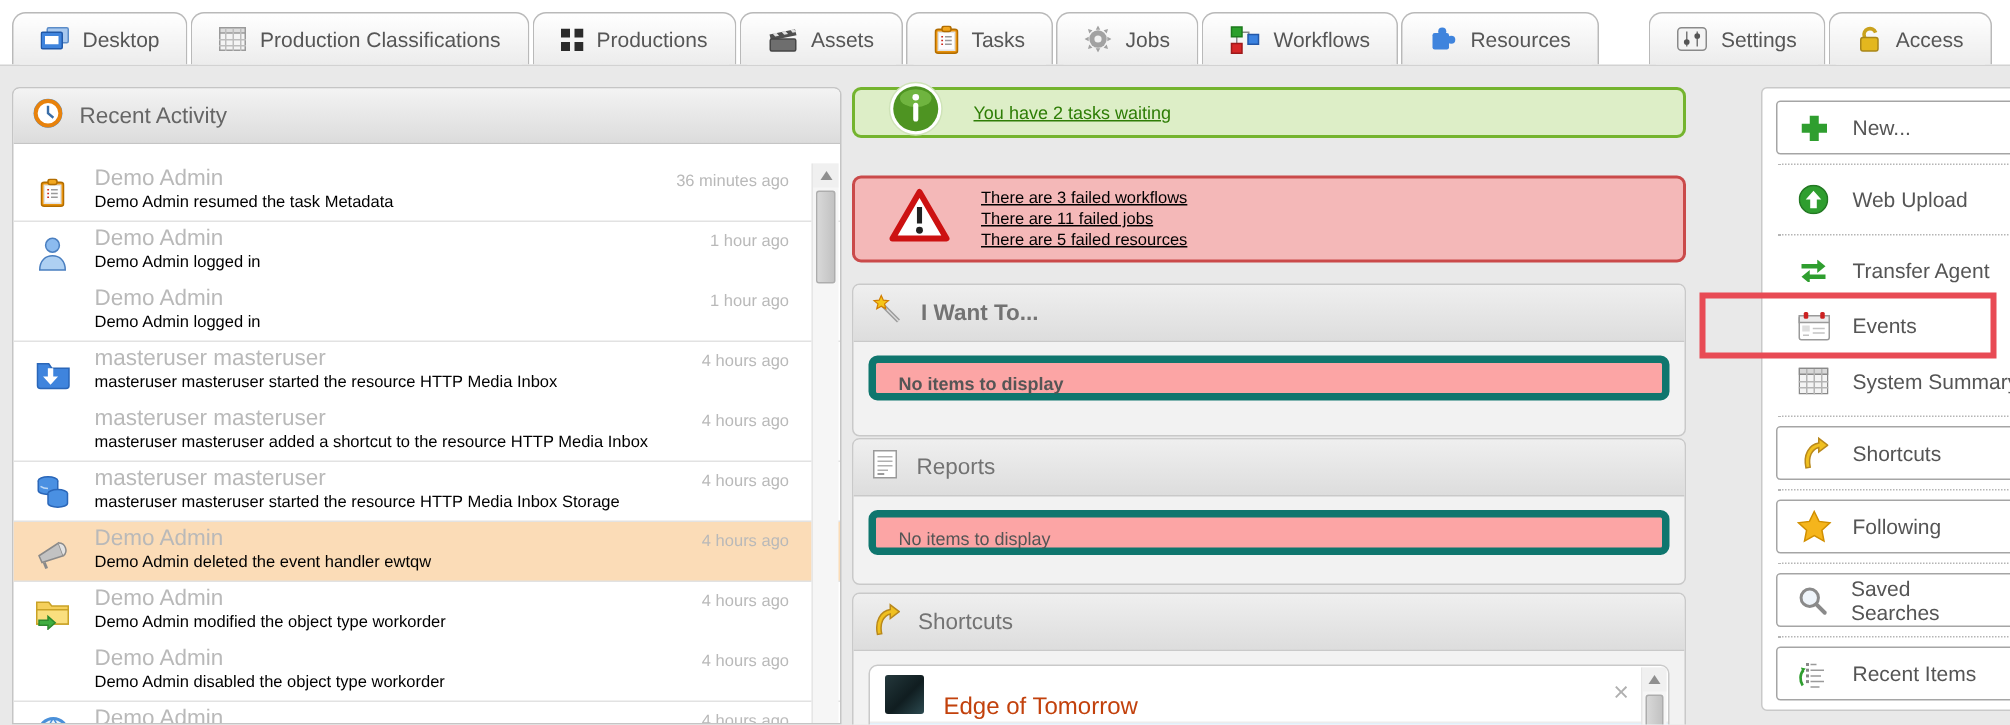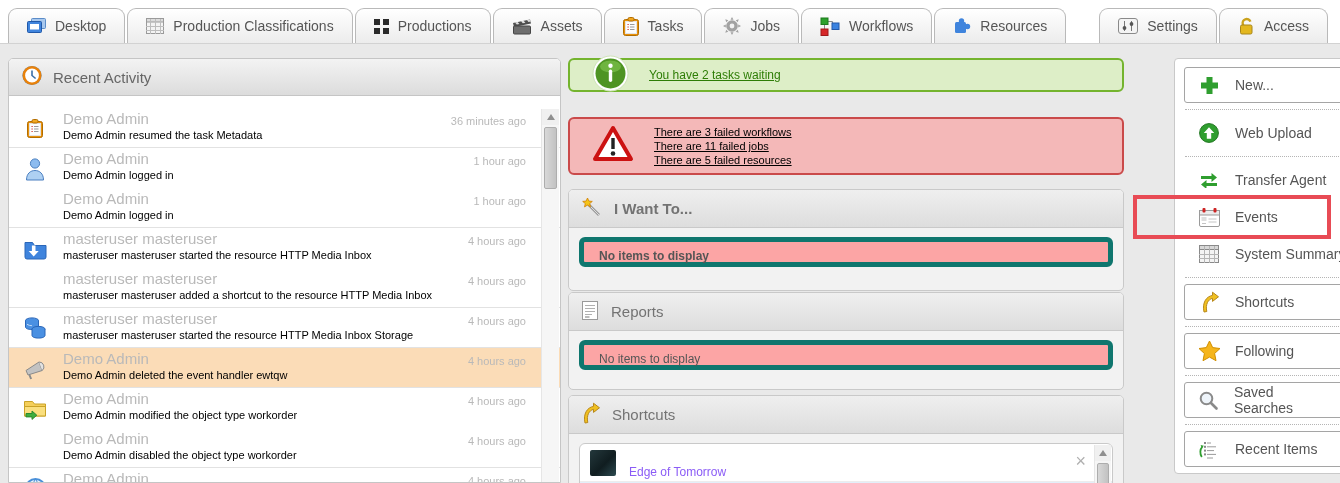--- a/index.html
+++ b/index.html
@@ -53,21 +53,21 @@
   .card-short{top:395px;height:110px;}
   .cheader{height:37px;background:linear-gradient(#efefef,#dddddd);border-bottom:1px solid #c9c9c9;
            display:flex;align-items:center;gap:12px;padding:0 12px;font-size:15px;color:#737373;}
   .cbody{padding:9px 10px;}
   .emptybox{background:#fca5a5;border:5px solid #0f766e;border-radius:6px;height:30px;line-height:28px;
             font-size:12px;color:#555;padding-left:15px;box-sizing:border-box;}
   .shortlist{background:#fff;border:1px solid #c9c9c9;border-radius:6px;height:62px;position:relative;overflow:hidden;}
   .srow{height:37px;border-bottom:1px solid #ededed;display:flex;align-items:center;padding:0 52px 0 10px;position:relative;}
   .sthumbimg{width:26px;height:26px;margin-right:13px;border-radius:2px;
              background:linear-gradient(135deg,#24383c 0%,#101d20 55%,#2c4a50 100%);}
-  .slabel{font-size:12px;color:#8b5cf6;margin-top:19px;}
+  .slabel{font-size:16px;color:#c2410c;margin-top:19px;}
   .sclose{position:absolute;right:26px;top:8px;font-size:18px;color:#b0b0b0;cursor:pointer;line-height:18px;}
   .srow2{height:25px;background:#e3effa;display:flex;align-items:flex-start;padding:2px 0 0 10px;}
   .sscroll{position:absolute;right:1px;top:1px;bottom:0;width:16px;background:#f6f6f6;border-left:1px solid #e6e6e6;}
   .sscroll .sthumb{height:30px;}
 
   
   .sidebar{position:absolute;left:1174px;top:58px;width:204px;height:416px;background:#fff;
            border:1px solid #c9c9c9;border-radius:4px;box-sizing:border-box;padding:8px 9px;}
   .sb-box{height:34px;border:1px solid #a5a5a5;border-radius:3px;background:#fff;
           display:flex;align-items:center;gap:14px;padding:0 12px;font-size:14px;color:#555;cursor:pointer;}

